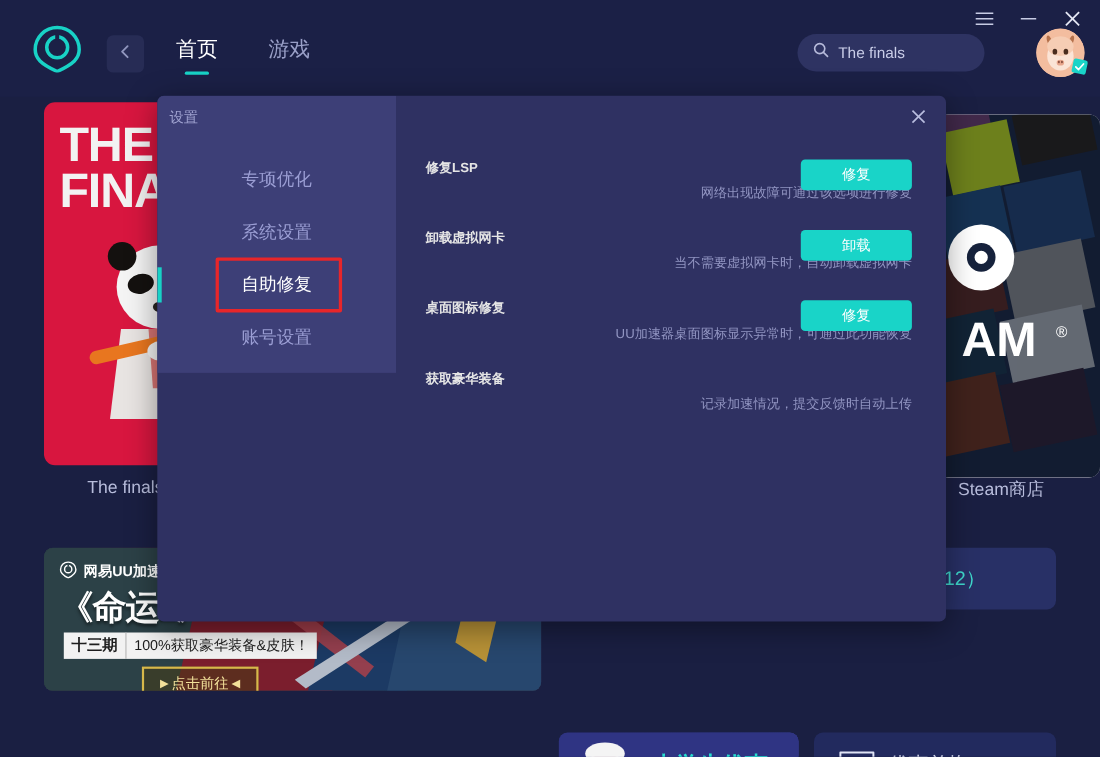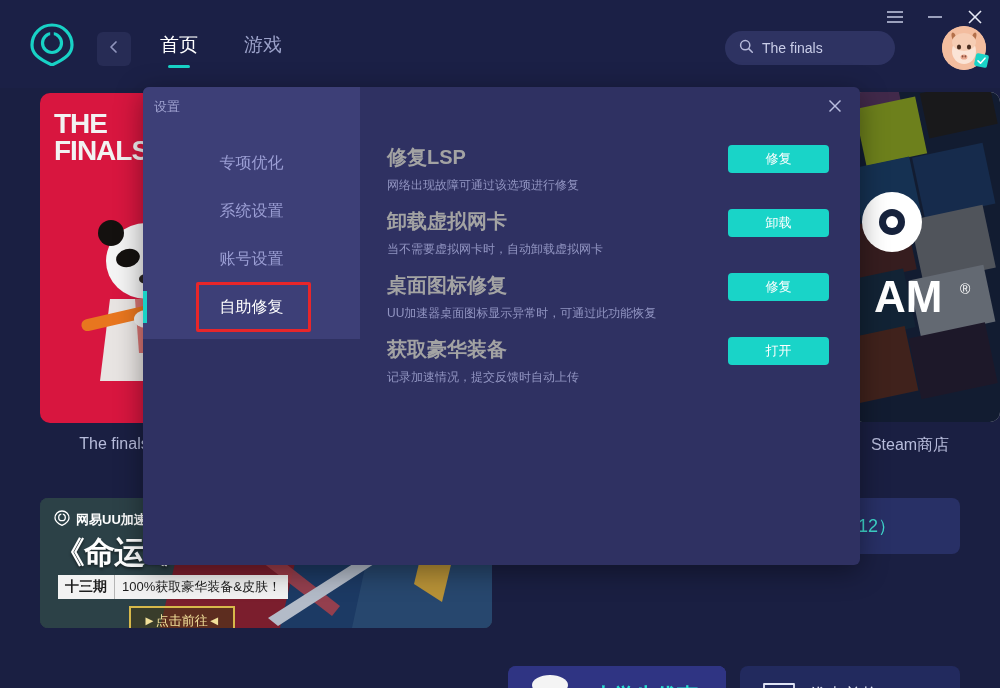--- a/index.html
+++ b/index.html
@@ -57,34 +57,34 @@
   .content { position: absolute; left: 0; top: 88px; width: 1000px; height: 600px; }
 
   .card {
     position: absolute; border-radius: 10px; overflow: hidden;
   }
   .card-finals {
     left: 40px; top: 5px; width: 148px; height: 330px;
     background: #d8163f;
   }
   .finals-title {
-    position: absolute; left: 14px; top: 18px; font-size: 28px; line-height: 0.95;
+    position: absolute; left: 14px; top: 18px; font-size: 44px; line-height: 0.95;
     font-weight: bold; color: #f2f2f2; letter-spacing: -1px;
     font-family: "Liberation Sans", sans-serif;
   }
   .panda {
     position: absolute; left: 40px; top: 110px; width: 130px; height: 180px;
   }
   .card-label {
     position: absolute; font-size: 16px; color: #b8bddc; text-align: center;
   }
   .label-finals { left: 40px; top: 347px; width: 148px; }
 
   .card-steam {
-    left: 852px; top: 4px; width: 148px; height: 330px;
+    left: 852px; top: 16px; width: 148px; height: 330px;
     background: #e5e5e5;
   }
   .label-steam { left: 830px; top: 347px; width: 160px; }
 
   
   .banner {
     position: absolute; left: 40px; top: 410px; width: 452px; height: 130px;
     border-radius: 8px; overflow: hidden;
     background: linear-gradient(100deg,#2c4046 0%,#6d2733 45%,#22395c 70%,#3b4a6a 100%);
   }
@@ -160,22 +160,22 @@
   }
   .menu-item.active .redbox {
     position: absolute; left: 53px; top: -1px; width: 115px; height: 50px;
     border: 3px solid #e8262a; border-radius: 2px; pointer-events: none;
   }
 
   .dlg-main { position: absolute; left: 244px; top: 0; right: 0; height: 478px; }
   .setting-row {
     position: absolute; left: 0; width: 442px; height: 44px;
   }
-  .row-title { font-size: 20px; font-weight: bold; color: #a3a3a3; }
-  .row-desc { font-size: 12px; color: #9295c2; margin-top: 6px; }
+  .row-title { font-size: 12px; font-weight: bold; color: #e5e5e5; }
+  .row-desc { font-size: 12px; color: #9295c2; margin-top: 6px; text-align: right; }
   .row-btn {
     position: absolute; right: 0; top: 1px; width: 101px; height: 28px;
     background: #19d4c8; border-radius: 4px; color: #ffffff; font-size: 13px;
     display: flex; align-items: center; justify-content: center; cursor: pointer;
     border: none;
   }
 </style>
 </head>
 <body>
 
@@ -394,28 +394,28 @@
       </span>
     </div>
 
     <div class="menu">
       <div class="menu-item">
         <span>专项优化</span>
       </div>
       <div class="menu-item">
         <span>系统设置</span>
       </div>
-      <div class="menu-item">
-        <span>账号设置</span>
-      </div>
       <div class="menu-item active">
         <span class="accent"></span>
         <span>自助修复</span>
         <span class="redbox"></span>
       </div>
+      <div class="menu-item">
+        <span>账号设置</span>
+      </div>
     </div>
 
     <div class="dlg-main">
 
       <div class="setting-row" style="top:57px;">
         <div class="row-title">修复LSP</div>
         <div class="row-desc">网络出现故障可通过该选项进行修复</div>
         <button class="row-btn">修复</button>
       </div>
 
@@ -427,18 +427,17 @@
 
       <div class="setting-row" style="top:185px;">
         <div class="row-title">桌面图标修复</div>
         <div class="row-desc">UU加速器桌面图标显示异常时，可通过此功能恢复</div>
         <button class="row-btn">修复</button>
       </div>
 
       <div class="setting-row" style="top:249px;">
         <div class="row-title">获取豪华装备</div>
         <div class="row-desc">记录加速情况，提交反馈时自动上传</div>
-        <button class="row-btn">打开</button>
       </div>
     </div>
   </div>
 
 </div>
 
 </body></html>

